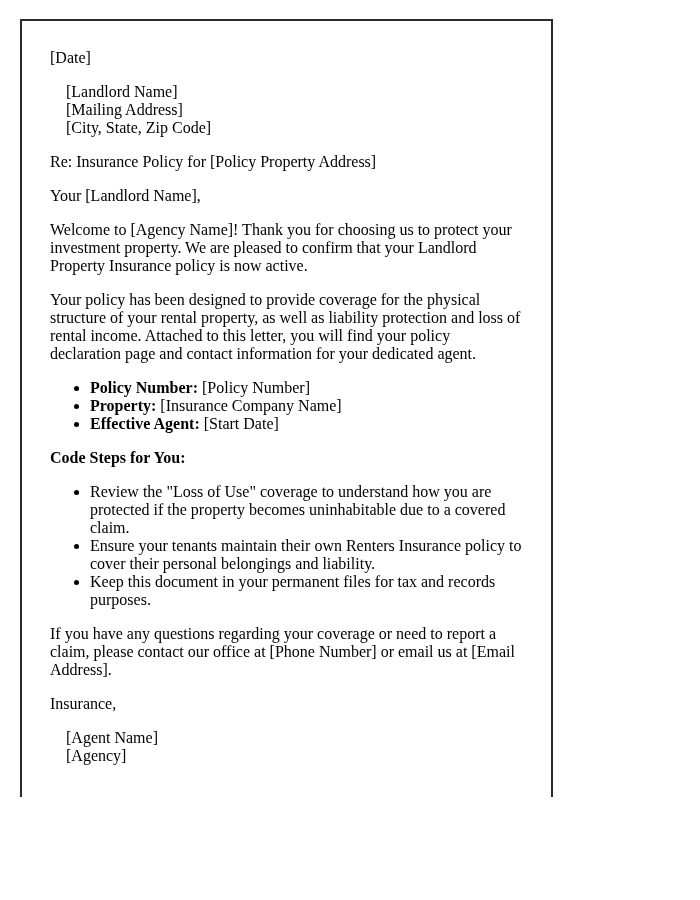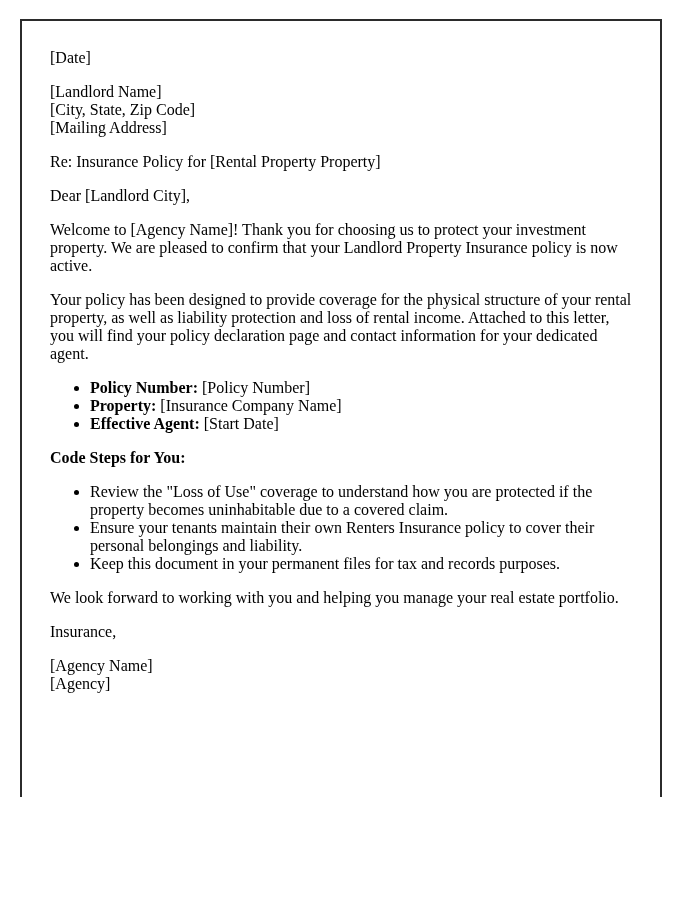--- a/index.html
+++ b/index.html
@@ -7,21 +7,21 @@
     padding: 0;
     background: #ffffff;
     width: 700px;
     height: 900px;
     overflow: hidden;
   }
   .letter-page {
     position: absolute;
     left: 20px;
     top: 19px;
-    width: 642px;
+    width: 533px;
     height: 778px;
     box-sizing: border-box;
     border-top: 2px solid #2b2b2b;
     border-left: 2px solid #2b2b2b;
     border-right: 2px solid #2b2b2b;
     border-bottom: none;
     background: #ffffff;
     padding: 28px 28px 0 28px;
     overflow: hidden;
     font-family: "Liberation Serif", "DejaVu Serif", serif;
@@ -29,21 +29,21 @@
     line-height: 18px;
     color: #000000;
   }
   .letter-page p {
     margin: 0 0 16px 0;
   }
   .block-line {
     margin: 0;
   }
   .block {
-    margin: 0 0 16px 0;
+    margin: 0 0 16px 16px;
   }
   .bold {
     font-weight: bold;
   }
   .letter-page ul {
     margin: 8px 0 16px 0;
     padding: 0 0 0 40px;
     list-style-type: disc;
   }
   .letter-page li {
@@ -53,50 +53,50 @@
 </style>
 </head>
 <body>
 
 <div class="letter-page">
 
   <p>[Date]</p>
 
   <div class="block">
     <div class="block-line">[Landlord Name]</div>
+    <div class="block-line">[Mailing Address]</div>
     <div class="block-line">[City, State, Zip Code]</div>
-    <div class="block-line">[Mailing Address]</div>
   </div>
 
-  <p>Re: Insurance Policy for [Rental Property Property]</p>
+  <p>Re: Insurance Policy for [Policy Property Address]</p>
 
-  <p>Dear [Landlord City],</p>
+  <p>Your [Landlord Name],</p>
 
   <p>Welcome to [Agency Name]! Thank you for choosing us to protect your investment property. We are pleased to confirm that your Landlord Property Insurance policy is now active.</p>
 
   <p>Your policy has been designed to provide coverage for the physical structure of your rental property, as well as liability protection and loss of rental income. Attached to this letter, you will find your policy declaration page and contact information for your dedicated agent.</p>
 
 
   <ul>
     <li><span class="bold">Policy Number:</span> <span>[Policy Number]</span></li>
     <li><span class="bold">Property:</span> <span>[Insurance Company Name]</span></li>
     <li><span class="bold">Effective Agent:</span> <span>[Start Date]</span></li>
   </ul>
 
   <p class="bold">Code Steps for You:</p>
 
   <ul>
     <li>Review the "Loss of Use" coverage to understand how you are protected if the property becomes uninhabitable due to a covered claim.</li>
     <li>Ensure your tenants maintain their own Renters Insurance policy to cover their personal belongings and liability.</li>
     <li>Keep this document in your permanent files for tax and records purposes.</li>
   </ul>
 
+  <p>If you have any questions regarding your coverage or need to report a claim, please contact our office at [Phone Number] or email us at [Email Address].</p>
 
-  <p>We look forward to working with you and helping you manage your real estate portfolio.</p>
 
   <p>Insurance,</p>
 
   <div class="block">
-    <div class="block-line">[Agency Name]</div>
+    <div class="block-line">[Agent Name]</div>
     <div class="block-line">[Agency]</div>
   </div>
 
 </div>
 
 </body></html>

